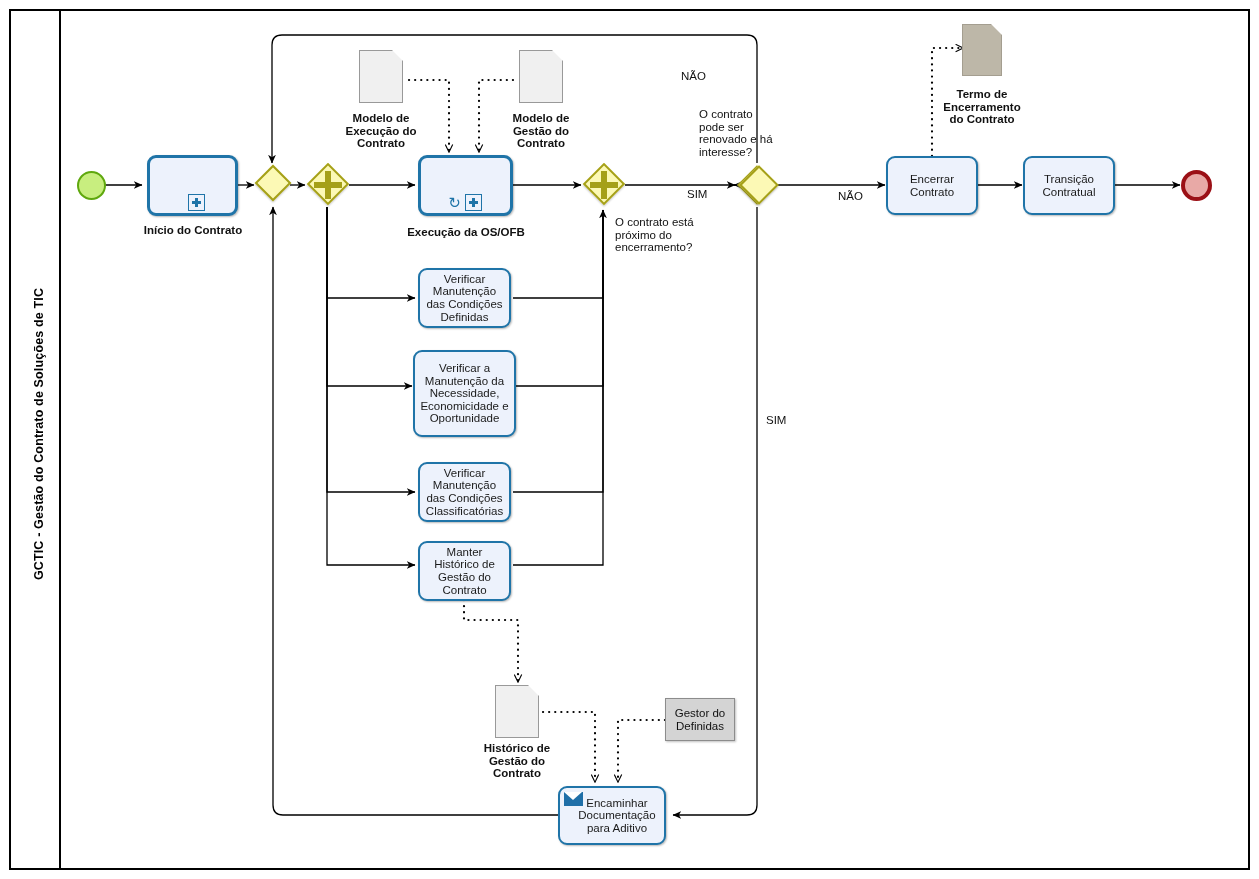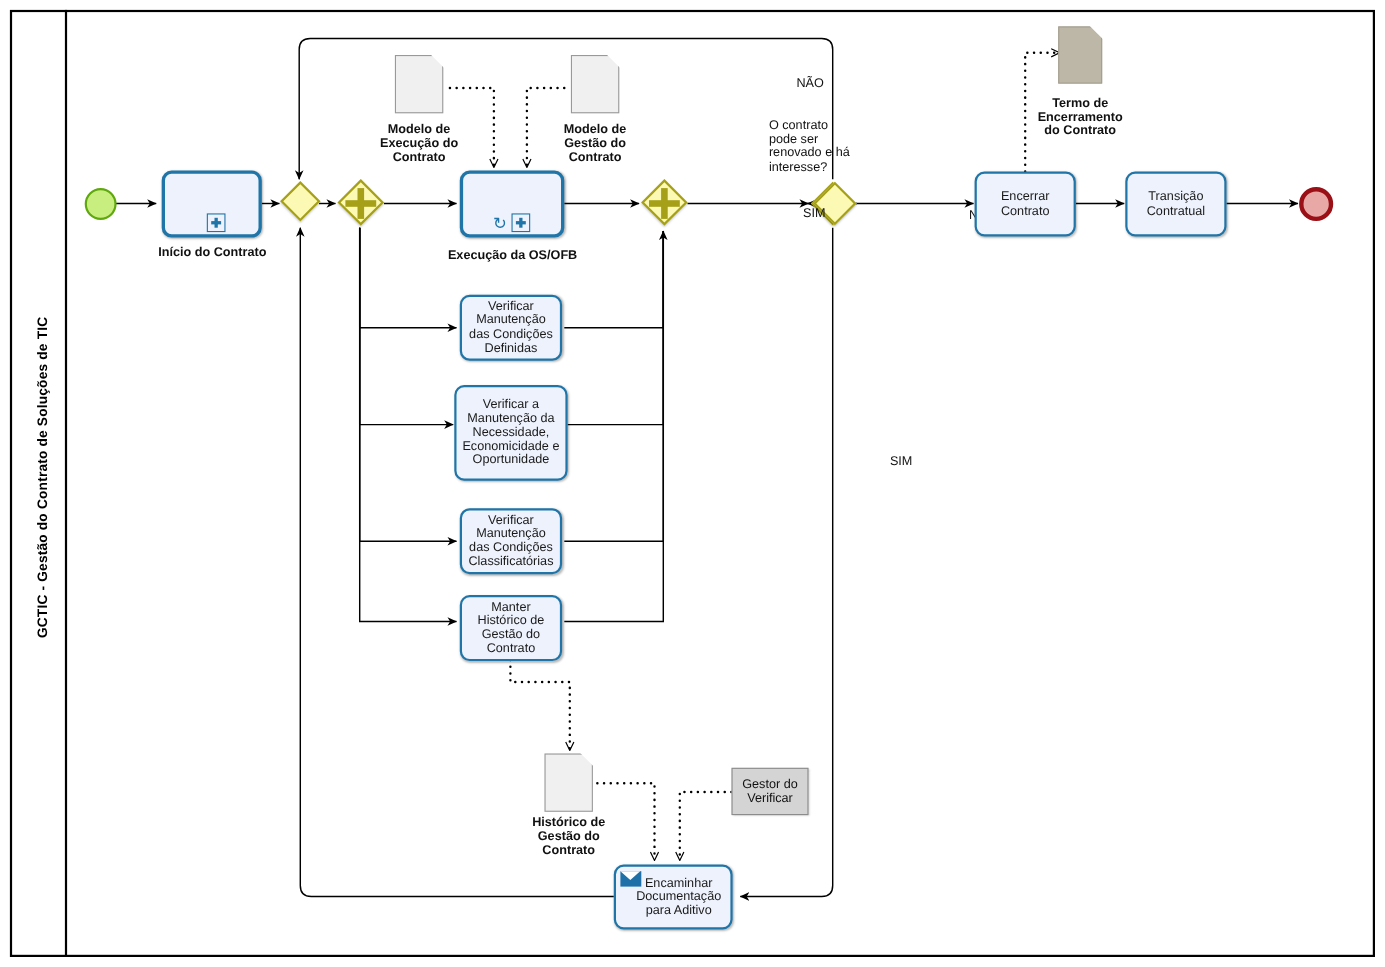--- a/index.html
+++ b/index.html
@@ -60,21 +60,21 @@
   .doc.khaki .sheet{background:#BDB7A8;border-color:#A49E90;}
   .doc.khaki .fold{border-top-color:#ffffff;}
   .doc-label{position:absolute;text-align:center;font-size:11.5px;line-height:12.6px;color:#111;white-space:pre-line;font-weight:bold;}
 
   .datastore{position:absolute;background:#D4D4D4;border:1px solid #8C8C8C;box-sizing:border-box;
      display:flex;align-items:center;justify-content:center;text-align:center;
      font-size:11.5px;line-height:12.6px;color:#111;white-space:pre-line;
      box-shadow:1px 1px 2px rgba(0,0,0,.25);}
 
   
-  .flow-label{position:absolute;font-size:11.5px;line-height:12.6px;color:#111;white-space:pre-line;margin-left:43px;}
+  .flow-label{position:absolute;font-size:11.5px;line-height:12.6px;color:#111;white-space:pre-line;}
   .gw-label{position:absolute;font-size:11.5px;line-height:12.6px;color:#111;text-align:left;white-space:pre-line;}
 </style>
 </head>
 <body>
 
 <div id="page">
 
   <div class="pool-frame"></div>
   <div class="lane-header">
     <div class="lane-title">GCTIC - Gestão do Contrato de Soluções de TIC</div>
@@ -215,32 +215,35 @@
 
   <div class="doc" style="left:495px;top:685px;width:44px;height:53px;">
     <div class="sheet"></div>
     <div class="fold"></div>
   </div>
   <div class="doc-label" style="left:467px;top:742px;width:100px;">Histórico de
 Gestão do
 Contrato</div>
 
   <div class="datastore" style="left:665px;top:698px;width:70px;height:43px;">Gestor do
-Verificar</div>
+Definidas</div>
 
   <div class="node task" style="left:558px;top:786px;width:108px;height:59px;">
     <span class="marker-mail" style="left:4px;top:4px;"></span>
     <span class="tlabel" style="padding-left:10px;">Encaminhar
 Documentação
 para Aditivo</span>
   </div>
 
   <div class="gw" style="left:737px;top:165px;width:40px;height:40px;">
     <div class="dia" style="width:28px;height:28px;left:6px;top:6px;"></div>
   </div>
+  <div class="gw-label" style="left:615px;top:216px;width:124px;">O contrato está
+próximo do
+encerramento?</div>
 
   <div class="gw" style="left:739px;top:165px;width:40px;height:40px;">
     <div class="dia" style="width:28px;height:28px;left:6px;top:6px;"></div>
   </div>
   <div class="gw-label" style="left:699px;top:108px;width:118px;">O contrato
 pode ser
 renovado e há
 interesse?</div>
 
   <div class="flow-label" style="left:681px;top:70px;">NÃO</div>

